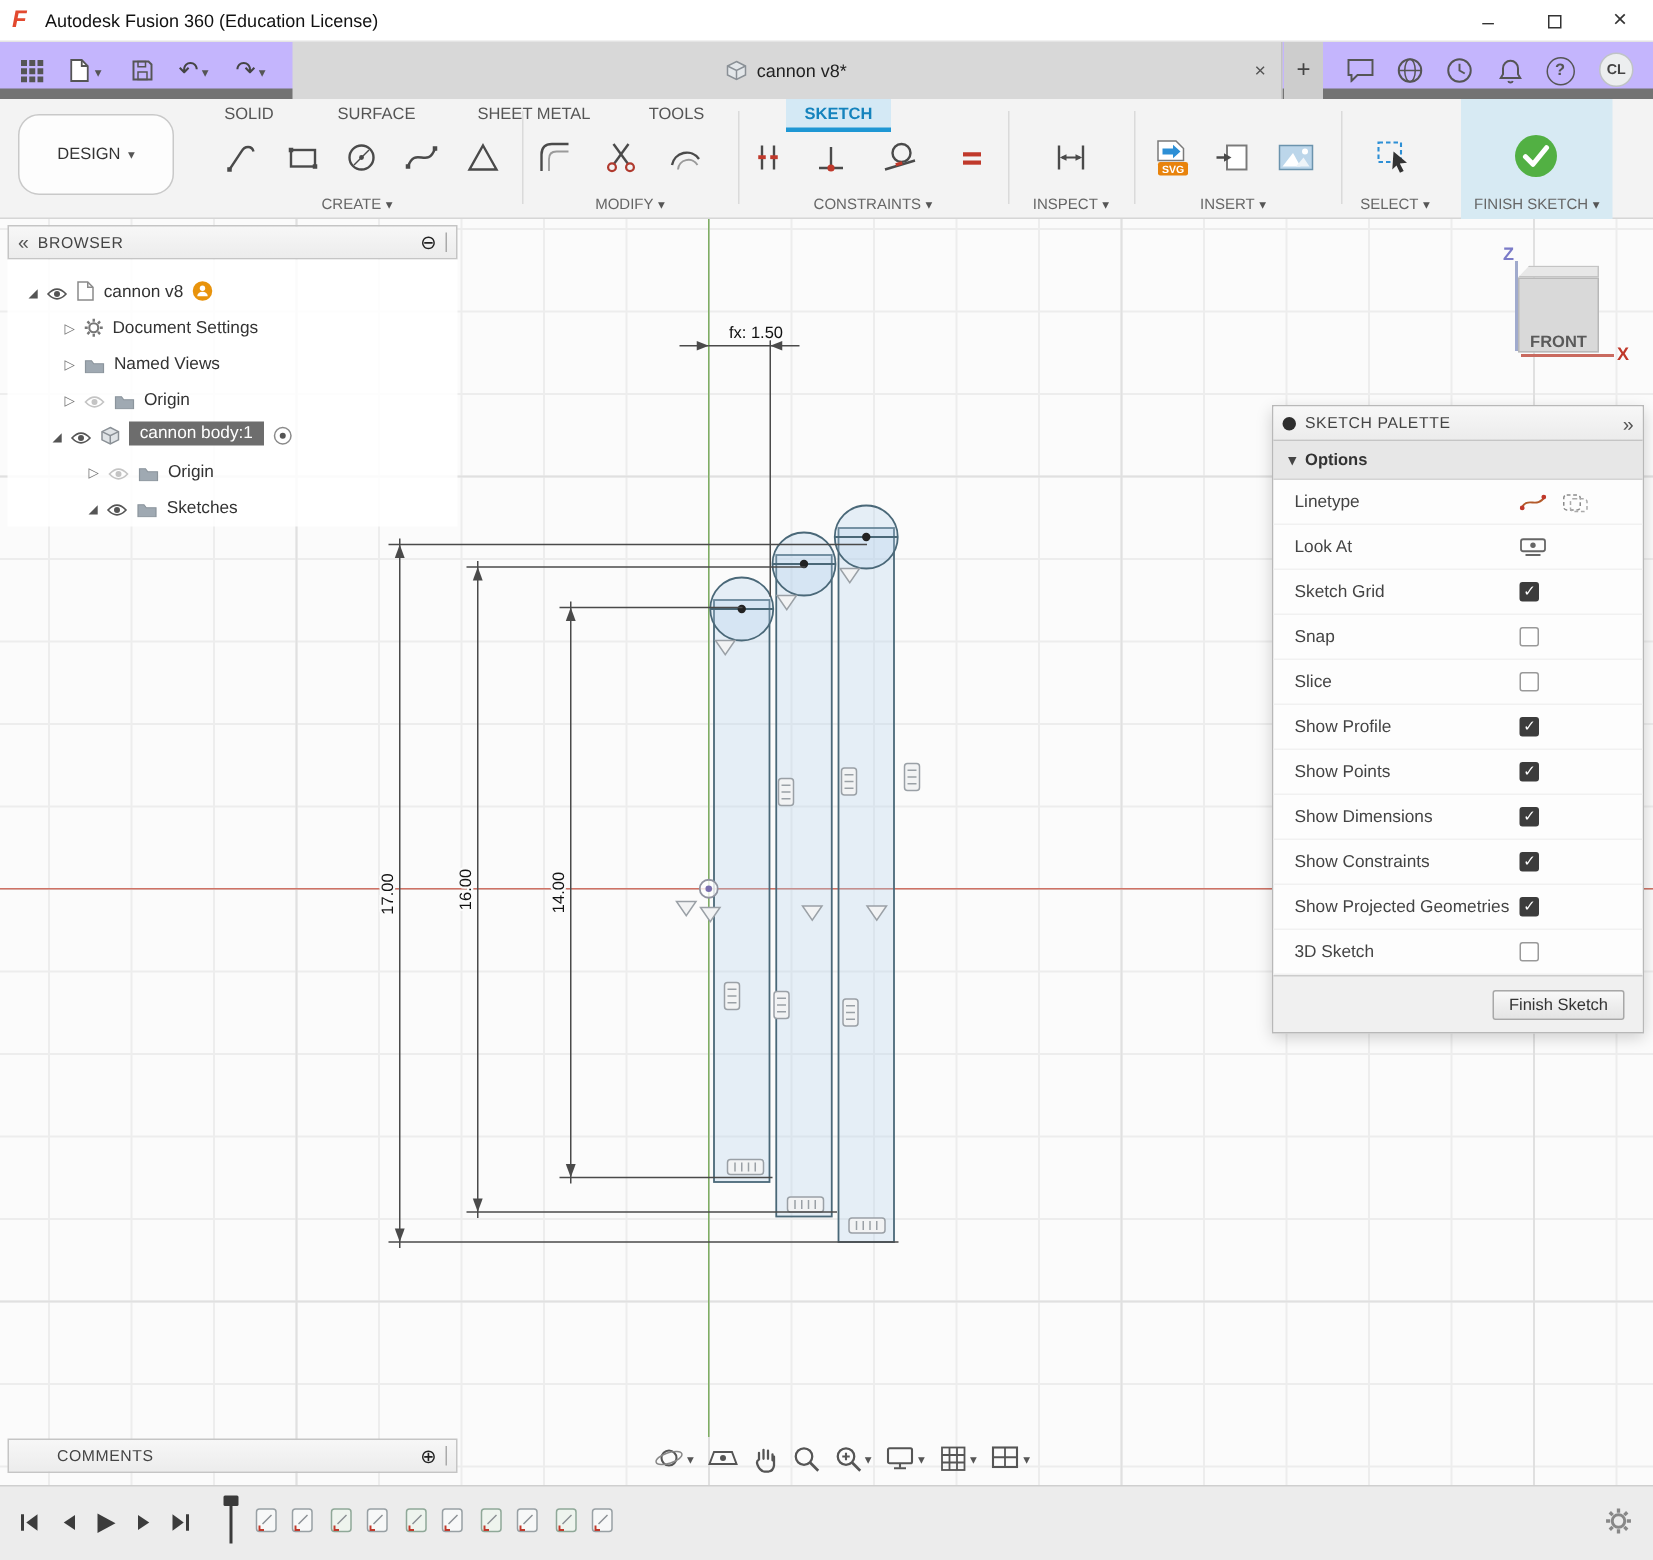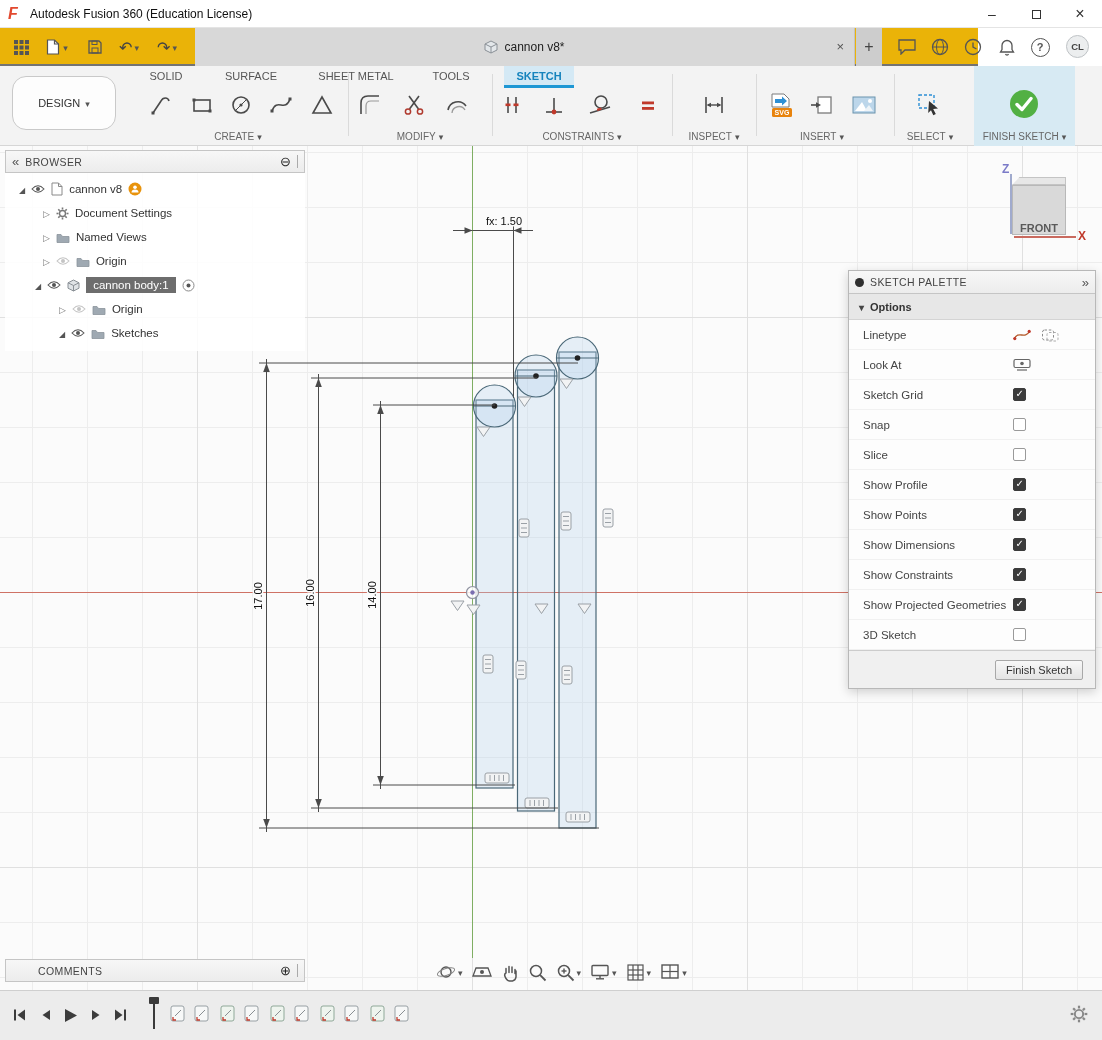--- a/index.html
+++ b/index.html
@@ -11,21 +11,21 @@
   .titlebar { position:absolute; left:0; top:0; width:1102px; height:28px; background:#fff; border-bottom:1px solid #e4e4e4; display:flex; align-items:center; padding-left:8px; }
   .fusion-f { color:#e2492f; font-weight:bold; font-style:italic; font-size:16px; width:18px; }
   .wtitle { font-size:12px; color:#111; margin-left:4px; }
   .winbtns { position:absolute; right:0; top:0; height:28px; display:flex; }
   .winbtn { width:44px; height:28px; display:flex; align-items:center; justify-content:center; cursor:default; }
   .g-min::before { content:"–"; font-size:14px; color:#333; }
   .g-max { width:9px; height:9px; border:1px solid #333; display:inline-block; }
   .g-close::before { content:"×"; font-size:16px; color:#333; }
 
   
-  .toolbar { position:absolute; left:0; top:28px; width:978px; height:38px; background:#eab308; border-bottom:2px solid #737373; }
+  .toolbar { position:absolute; left:0; top:28px; width:1102px; height:38px; background:#c4b5fd; border-bottom:7px solid #737373; }
   .tbtn { position:absolute; top:0; height:38px; display:flex; align-items:center; justify-content:center; }
   .ic-caret::before { content:"▾"; font-size:9px; color:#555; }
   .ic-undo::before { content:"↶"; font-size:16px; color:#444; }
   .ic-redo::before { content:"↷"; font-size:16px; color:#444; }
   .doctab { position:absolute; left:195px; top:0; width:660px; height:38px; background:#d8d8d8; border-right:1px solid #c2c2c2; display:flex; align-items:center; justify-content:center; gap:6px; }
   .doctab .closex { position:absolute; right:10px; top:11px; font-size:13px; color:#555; }
   .newtab { position:absolute; left:856px; top:0; width:26px; height:38px; background:#cdcdcd; display:flex; align-items:center; justify-content:center; font-size:16px; color:#444; }
   .rightico { position:absolute; top:8px; width:24px; height:22px; display:flex; align-items:center; justify-content:center; }
   .avatar { position:absolute; left:1066px; top:7px; width:23px; height:23px; border-radius:50%; background:#eceeef; border:1px solid #bfc3c6; display:flex; align-items:center; justify-content:center; font-size:9.5px; font-weight:bold; color:#444; }
   .helpc { width:19px; height:19px; border-radius:50%; border:1.6px solid #555; display:flex; align-items:center; justify-content:center; font-size:11px; font-weight:bold; color:#555; }
@@ -56,21 +56,21 @@
   
   .phead { height:23px; background:linear-gradient(#f7f7f7,#ececec); border:1px solid #c5c5c5; display:flex; align-items:center; padding:10px 6px; gap:6px; }
   .phead .ptitle { font-size:10.5px; color:#444; letter-spacing:0.4px; }
   .ic-collapse::before { content:"«"; font-size:13px; color:#555; }
   .ic-expand2::before { content:"»"; font-size:13px; color:#555; }
   .ic-minus-circle::before { content:"⊖"; font-size:13px; color:#222; }
   .ic-plus-circle::before { content:"⊕"; font-size:13px; color:#222; }
   .vdiv { width:1px; height:13px; background:#aaa; }
   .browser { position:absolute; left:5px; top:4px; width:300px; }
   .btree { background:rgba(255,255,255,0.85); padding:4px 0 6px 0; }
-  .brow { height:24px; display:flex; align-items:center; gap:6px; font-size:11.5px; color:#333; }
+  .brow { height:24px; display:flex; align-items:flex-end; gap:6px; font-size:11.5px; color:#333; }
   .ic-exp-open::before { content:"◢"; font-size:8px; color:#555; }
   .ic-exp-closed::before { content:"▷"; font-size:9px; color:#777; }
   .sel-label { background:#6d6d6d; color:#fff; padding:2px 7px; }
 
   
   .vc-front { position:absolute; left:1012px; top:39px; width:54px; height:50px; background:#d9d9d9; border:1px solid #b8b8b8; display:flex; align-items:flex-end; justify-content:center; font-size:11px; font-weight:bold; color:#5a5a5a; }
   .vc-top { position:absolute; left:1012px; top:31px; width:54px; height:8px; background:#e7e7e7; border:1px solid #c4c4c4; clip-path:polygon(14% 0,100% 0,100% 100%,0 100%); }
 
   
   .palette { position:absolute; left:848px; top:124px; width:248px; background:#fff; border:1px solid #b8b8b8; box-shadow:0 3px 10px rgba(0,0,0,0.18); }
@@ -204,21 +204,21 @@
   <div class="ribbon">
     <div class="design-btn">
       <span>DESIGN</span>
       <span class="ic-caret"></span>
     </div>
 
     <div class="rtab" style="left:140px;width:52px;">SOLID</div>
     <div class="rtab" style="left:216px;width:70px;">SURFACE</div>
     <div class="rtab" style="left:308px;width:96px;">SHEET METAL</div>
     <div class="rtab" style="left:424px;width:54px;">TOOLS</div>
-    <div class="rtab active" style="left:504px;width:70px;">SKETCH</div>
+    <div class="rtab active" style="left:524px;width:70px;">SKETCH</div>
 
     <div class="slot" style="left:148px;">
       <svg width="26" height="26">
           <path d="M4,21 L12,9 C14,5 19,5 20,9" fill="none" stroke="#4a4a4a" stroke-width="1.6"></path>
           <rect x="2.5" y="19.5" width="3" height="3" fill="#4a4a4a"></rect>
         </svg>
     </div>
     <div class="slot" style="left:188px;">
       <svg width="26" height="26">
           <rect x="5" y="8" width="16" height="11" fill="none" stroke="#4a4a4a" stroke-width="1.6"></rect>

